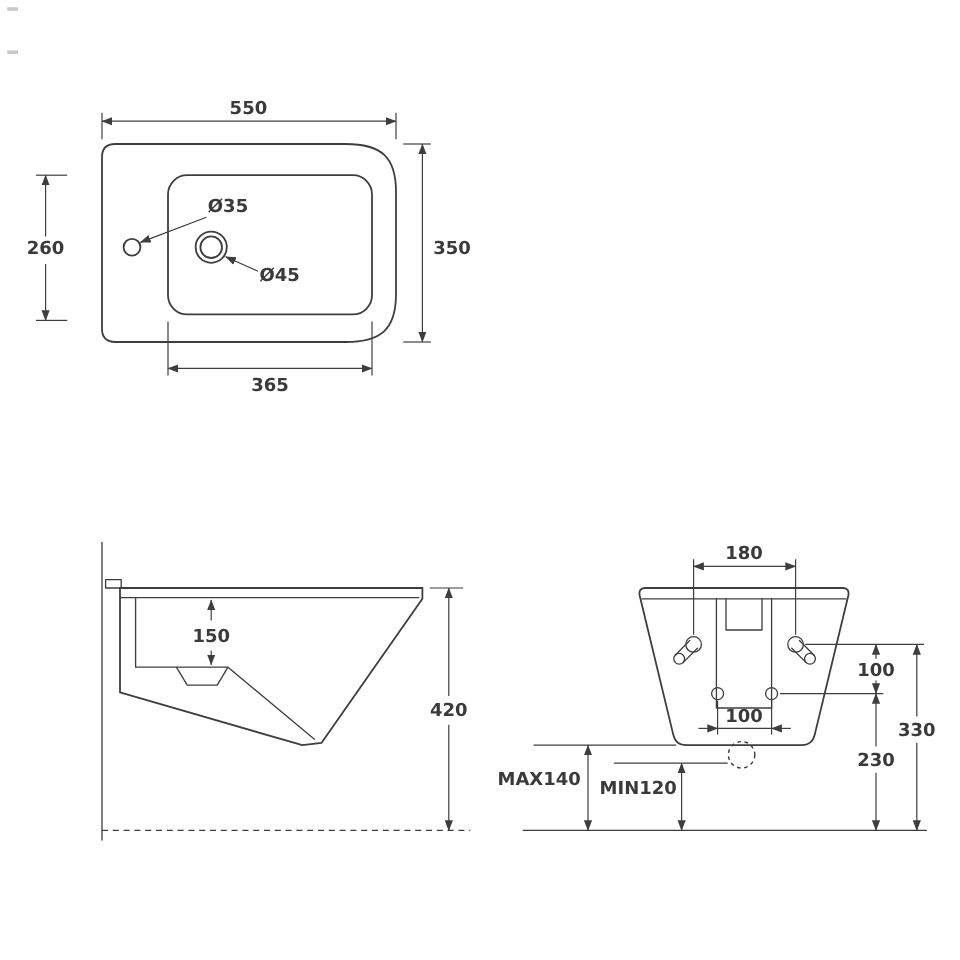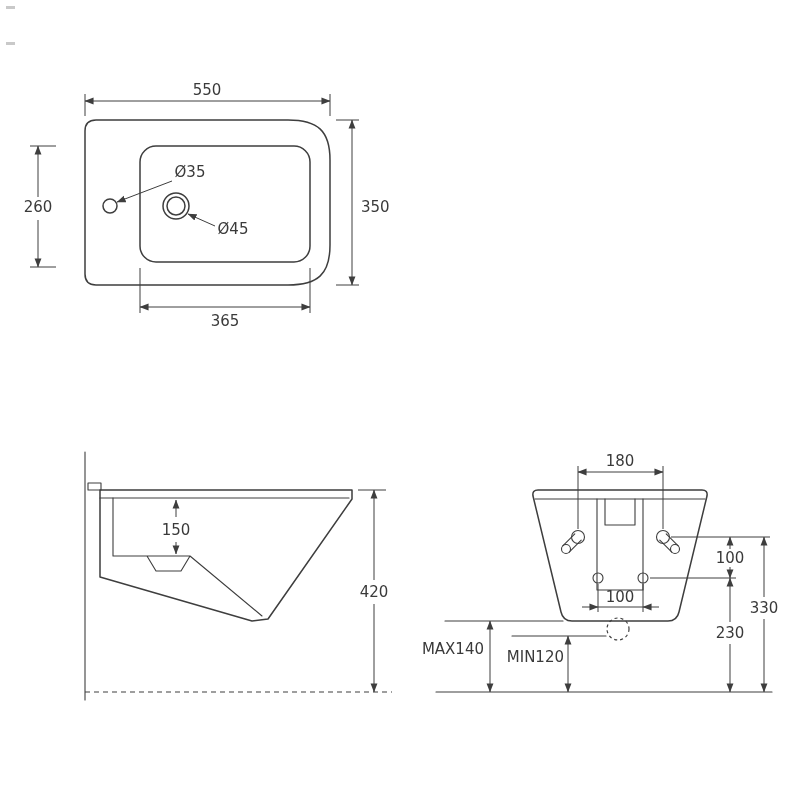--- a/index.html
+++ b/index.html
@@ -1,21 +1,21 @@
 <!DOCTYPE html>
 <html><head>
 <meta charset="utf-8">
 <style>
   html,body{
     margin:0;padding:0;
     width:800px;height:800px;
     background:var(--bg,#ffffff);
     font-family:"DejaVu Sans", sans-serif;
   }
-  .sheet{position:relative;width:800px;height:800px;overflow:hidden;}
+  .sheet{position:relative;width:800px;height:800px;overflow:hidden;font-weight:bold;}
   svg{display:block;}
   .ln   {fill:none;stroke:var(--line,#3e3e3e);stroke-width:1.5;stroke-linejoin:round;stroke-linecap:round;}
   .thin {fill:none;stroke:var(--line,#3e3e3e);stroke-width:1.1;stroke-linejoin:round;stroke-linecap:round;}
   .dim  {fill:none;stroke:var(--line,#3e3e3e);stroke-width:1;}
   .dash {fill:none;stroke:var(--line,#3e3e3e);stroke-width:1.1;stroke-dasharray:5 4;}
   .dashc{fill:none;stroke:var(--line,#3e3e3e);stroke-width:1.2;stroke-dasharray:3 3;}
   svg text{font-family:"DejaVu Sans", sans-serif;font-size:15px;fill:var(--text,#3a3a3a);}
   .arrfill{fill:var(--line,#3e3e3e);}
   .artifact{fill:#c9c9c9;}
 </style>

